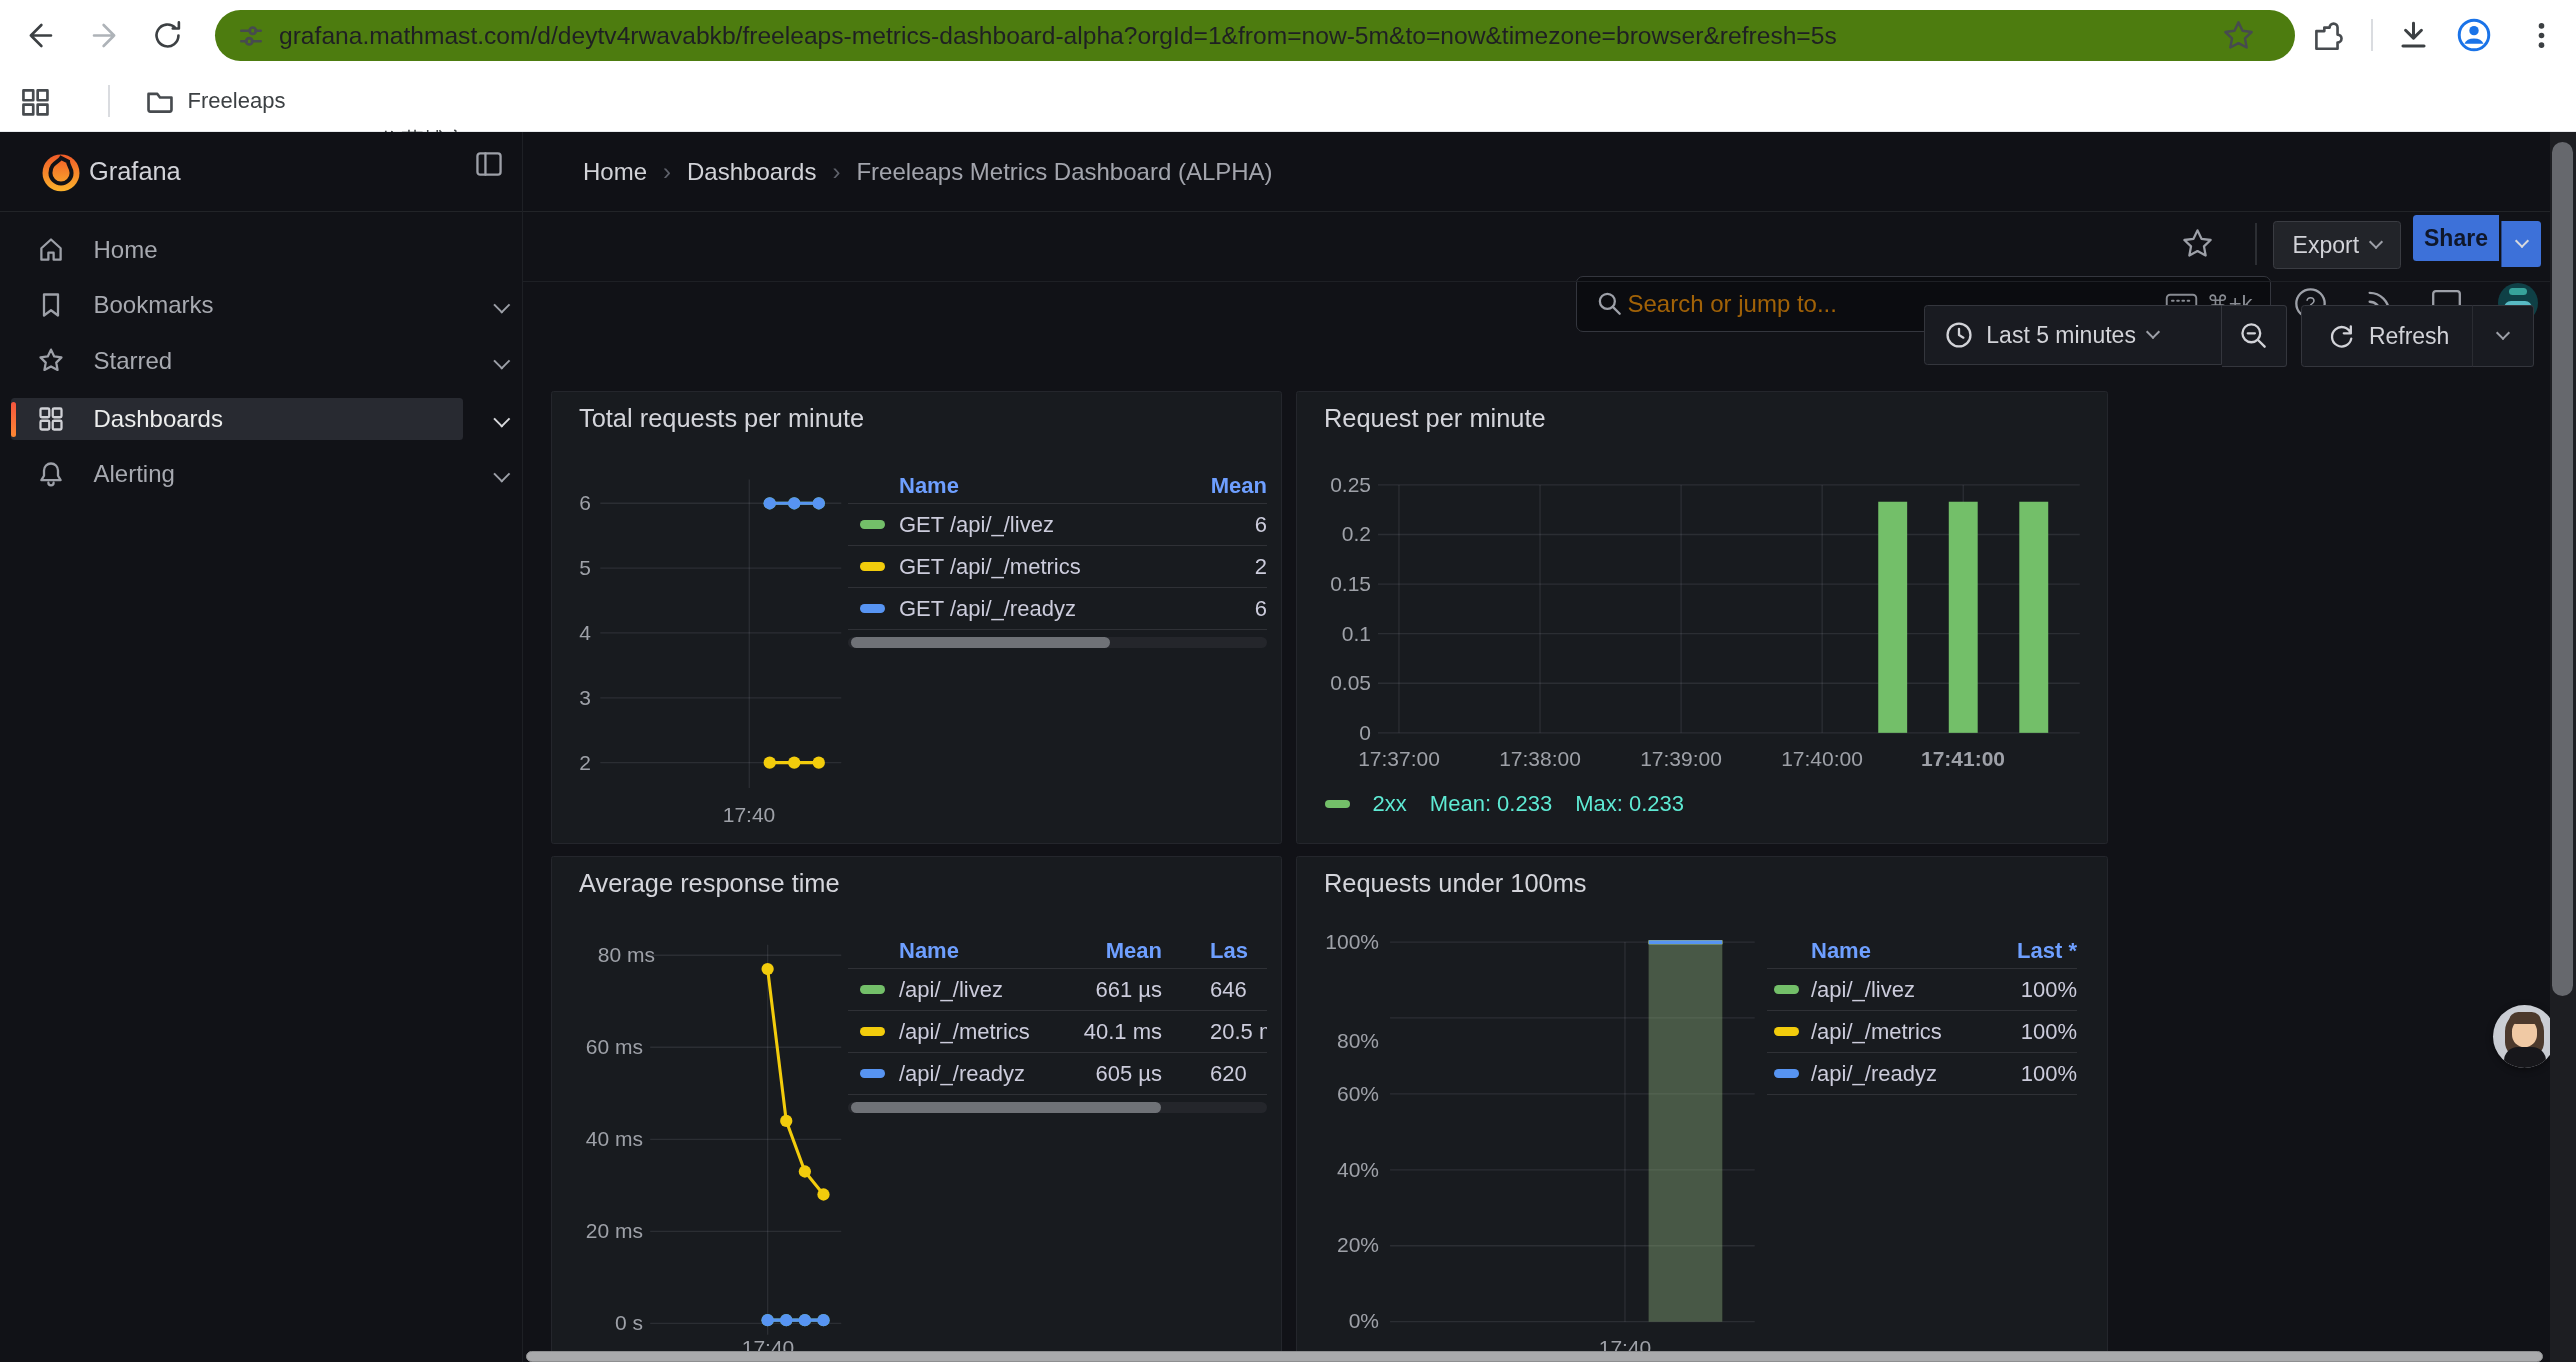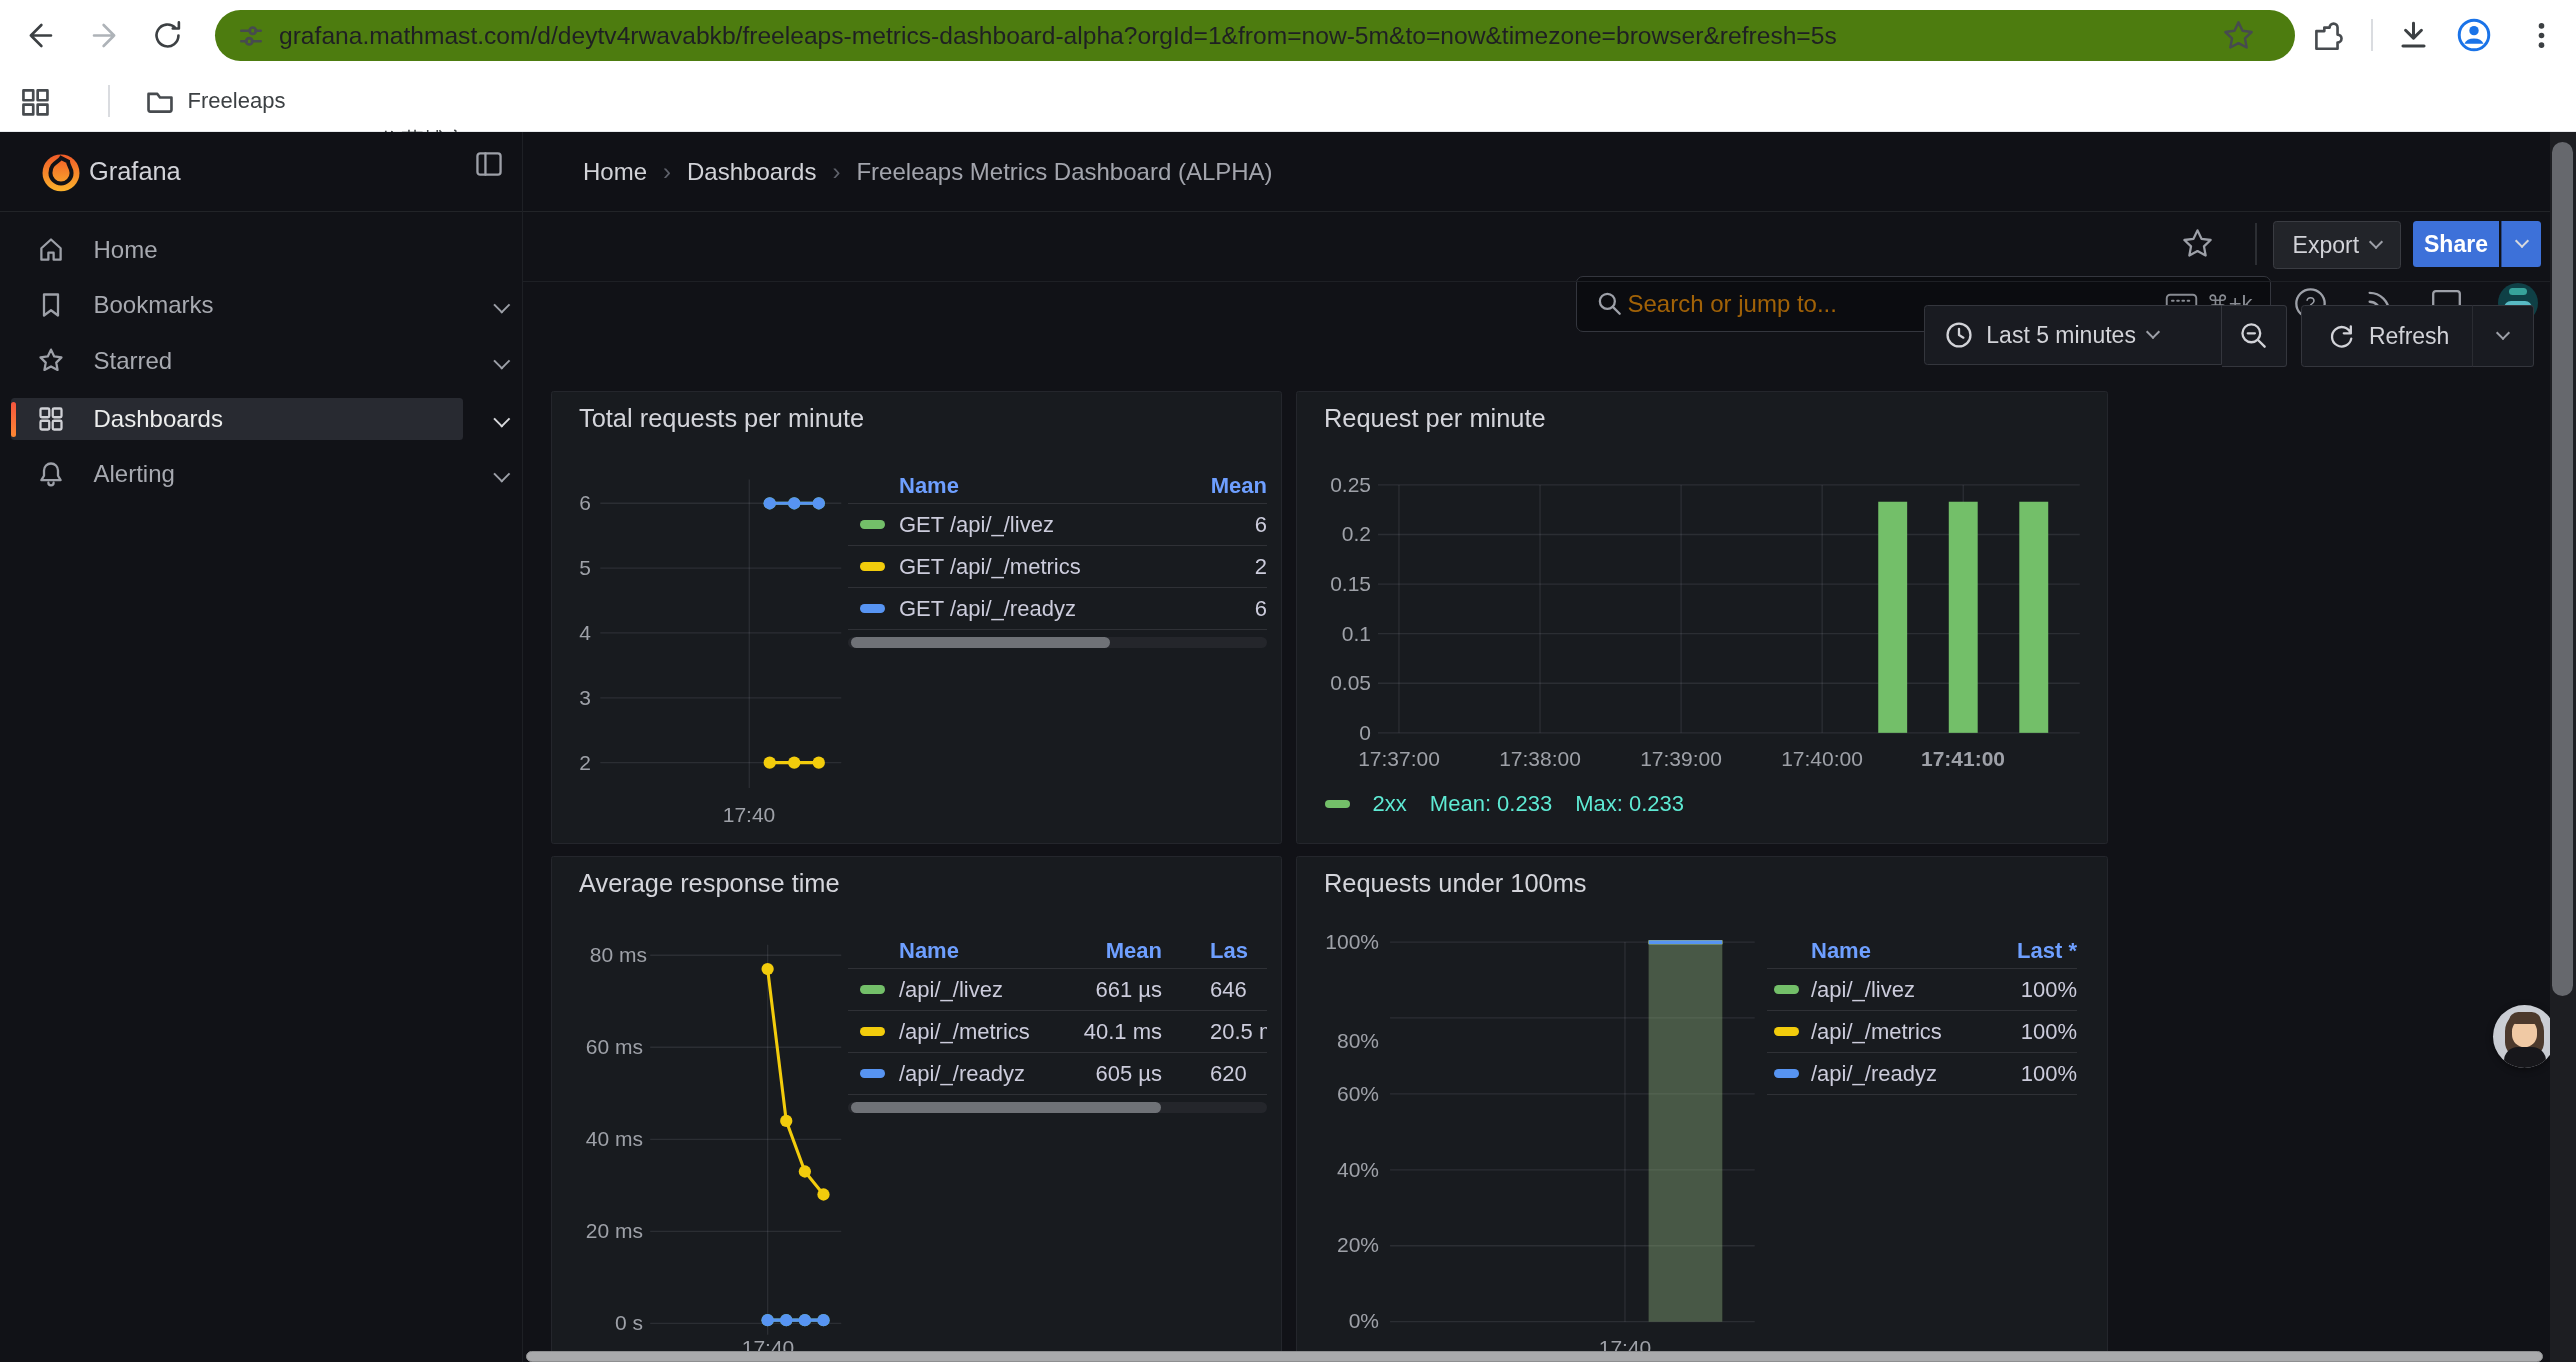--- a/index.html
+++ b/index.html
@@ -38,21 +38,21 @@
   .side-item.active .s-label{color:#eceded;}
   .side-item.active::before{content:"";position:absolute;left:0;top:3.5px;bottom:3.5px;width:5.3px;border-radius:2.6px;background:linear-gradient(#f5553e,#ff8833);}
   .side-chev{position:absolute;left:485px;}
   .chev{display:inline-block;width:9.6px;height:9.6px;border-right:2.6px solid #9da0a8;border-bottom:2.6px solid #9da0a8;transform:rotate(45deg);}
   .chev.white{border-color:#d8d9dd;}
 
   
   #subtoolbar-border{position:absolute;left:523px;top:281px;width:2053px;height:0.9px;background:#1e2025;}
   .gbtn{position:absolute;display:flex;align-items:center;justify-content:center;gap:12.3px;border-radius:3.5px;font-size:23px;color:#d2d3d8;}
   #export-btn{left:2273px;top:221px;width:126px;height:46px;background:#222429;border:0.9px solid #3a3c42;}
-  #share-btn{left:2413px;top:221px;width:86px;height:46px;background:#3d71d9;color:#ffffff;font-weight:600;border-radius:3.5px 0 0 3.5px;}
+  #share-btn{left:2413px;top:215px;width:86px;height:46px;background:#3d71d9;color:#0f172a;font-weight:600;border-radius:3.5px 0 0 3.5px;}
   #share-chev-btn{left:2501px;top:221px;width:39px;height:46px;background:#3d71d9;border-radius:0 3.5px 3.5px 0;border-left:0.9px solid rgba(0,0,0,.35);}
   #timepicker{left:1924px;top:305px;width:298px;height:60px;background:#191b21;border:0.9px solid #34363d;border-radius:3.5px 0 0 3.5px;justify-content:flex-start;padding-left:19px;box-sizing:border-box;}
   #zoomout-btn{left:2222px;top:305px;width:64px;height:60px;background:#191b21;border:0.9px solid #34363d;border-left:none;border-radius:0 3.5px 3.5px 0;}
   #refresh-btn{left:2301px;top:305px;width:172px;height:60px;background:#191b21;border:0.9px solid #34363d;border-radius:3.5px 0 0 3.5px;}
   #refresh-chev-btn{left:2472px;top:305px;width:60px;height:60px;background:#191b21;border:0.9px solid #34363d;border-left:0.9px solid #2a2c32;border-radius:0 3.5px 3.5px 0;}
 
   
   .panel{position:absolute;background:#181b1f;border:0.9px solid #24262c;border-radius:2.6px;box-sizing:border-box;}
   #panel-tr{left:551px;top:391px;width:731px;height:453px;}
   #panel-rpm{left:1296px;top:391px;width:812px;height:453px;}
@@ -468,21 +468,21 @@
           <circle cx="246" cy="528.325" r="7" fill="#5794f2"></circle>
           <circle cx="267.25" cy="528.325" r="7" fill="#5794f2"></circle>
           <circle cx="288.5" cy="528.325" r="7" fill="#5794f2"></circle>
           <circle cx="309.75" cy="528.325" r="7" fill="#5794f2"></circle>
           <polyline points="246,127.75 267.25,301 288.5,358.75 309.75,385" fill="none" stroke="#f2cc0c" stroke-width="3.5" stroke-linejoin="round"></polyline>
           <circle cx="246" cy="127.75" r="7" fill="#f2cc0c"></circle>
           <circle cx="267.25" cy="301" r="7" fill="#f2cc0c"></circle>
           <circle cx="288.5" cy="358.75" r="7" fill="#f2cc0c"></circle>
           <circle cx="309.75" cy="385" r="7" fill="#f2cc0c"></circle>
         </svg>
-        <div class="tick ylab" style="left: 4px; top: 86px; width: 91px;">80 ms</div>
+        <div class="tick ylab" style="left: 12px; top: 86px; width: 91px;">80 ms</div>
         <div class="tick ylab" style="left: 0px; top: 178px; width: 91px;">60 ms</div>
         <div class="tick ylab" style="left: 0px; top: 270px; width: 91px;">40 ms</div>
         <div class="tick ylab" style="left: 0px; top: 362px; width: 91px;">20 ms</div>
         <div class="tick ylab" style="left: 0px; top: 454px; width: 91px;">0 s</div>
         <div class="tick xlab" style="left: 146px; top: 479px; width: 140px;">17:40</div>
       </div>
     <div class="ltable lt4">
       <div class="lrow lhead">
         <span class="c-pill"></span>
         <span class="c-name">Name</span>

